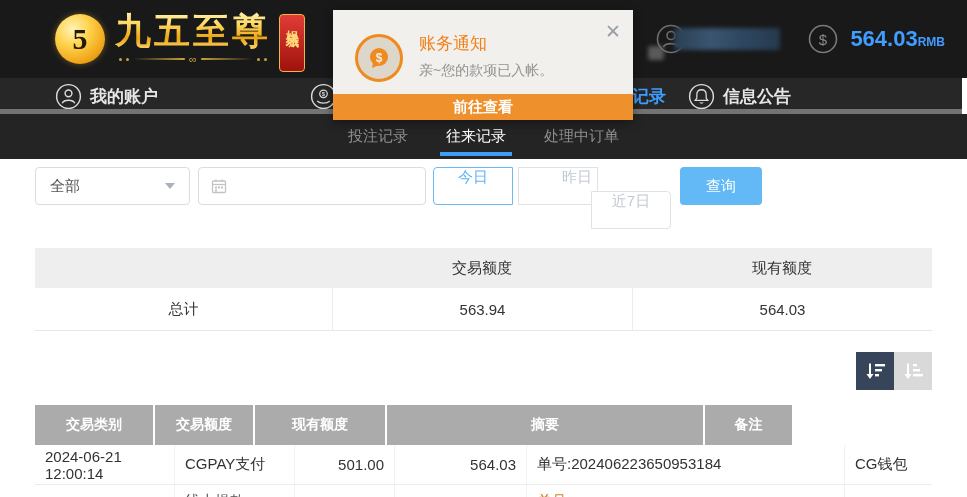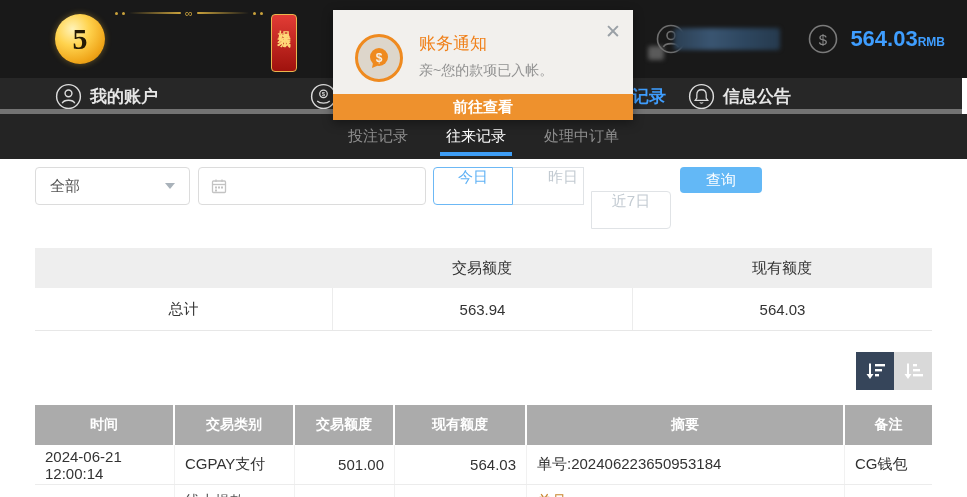--- a/index.html
+++ b/index.html
@@ -57,23 +57,23 @@
   
   .ctrl { position:absolute; height:38px; border:1px solid #dcdcdc; border-radius:4px; background:#fff;
           display:flex; align-items:center; font-size:15px; }
   .select-box { left:35px; top:167px; width:155px; padding:0 14px; color:#555; justify-content:space-between; cursor:pointer; }
   .caret { width:0; height:0; border-left:5px solid transparent; border-right:5px solid transparent; border-top:6px solid #a9b2ba; }
   .date-box { left:198px; top:167px; width:228px; padding:0 12px; color:#b9bec3; gap:8px; cursor:pointer; }
   .cal-ic { width:16px; height:16px; flex:none; }
   .quick { position:absolute; top:167px; height:38px; width:80px; background:#fff; border:1px solid #e0e3e6;
            color:#c2cad1; font-size:15px; display:flex; align-items:flex-start; justify-content:center; cursor:pointer; }
   .q0 { left:433px; border-radius:4px 0 0 4px; border-color:#6cb8f5; color:#5eb1f5; z-index:2; }
-  .q1 { left:504px;padding-left:38px; }
+  .q1 { left:518px;padding-left:38px; }
   .q2 { left:591px; border-radius:0 4px 4px 0;margin-top:24px; }
-  .search-btn { position:absolute; left:680px; top:167px; width:82px; height:26px; background:#63b8f6; color:#fff;
+  .search-btn { position:absolute; left:680px; top:167px; width:82px; height:38px; background:#63b8f6; color:#fff;
                 font-size:15px; border:none; border-radius:4px; display:flex; align-items:center; justify-content:center; cursor:pointer; }
 
   
   .sumtable { position:absolute; left:35px; top:248px; width:897px; }
   .sumhead { display:flex; height:40px; background:#eeeeee; align-items:center; }
   .sumhead .c { text-align:center; font-size:15px; color:#333; }
   .sumrow { display:flex; height:43px; background:#fff; border-bottom:1px solid #e7e7e7; align-items:center; }
   .sumrow .c { text-align:center; font-size:15px; color:#333; height:100%; display:flex; align-items:center; justify-content:center; }
   .sc1 { width:297px; } .sc2 { width:300px; } .sc3 { width:300px; }
   .sumrow .sc2, .sumrow .sc3 { border-left:1px solid #ececec; }
@@ -118,20 +118,21 @@
 <body>
 
 <div class="frame">
 
   <header class="topbar">
     <div class="logo">
       <div class="emblem">
         <span>5</span>
       </div>
       <div class="brand-wrap">
+        <div class="brand">九五至尊</div>
         <div class="flourish">
           <span class="fl-dot"></span>
             <span class="fl-dot"></span>
             <span class="fl-line"></span>
           <span class="fl-swirl">∞</span>
           <span class="fl-line r"></span>
             <span class="fl-dot"></span>
             <span class="fl-dot"></span>
         </div>
       </div>
@@ -276,21 +277,20 @@
         <path d="M2.5 14 L6 19 L9.5 14 z" fill="#fff"></path>
         <rect x="11" y="4" width="4" height="2.4" fill="#fff"></rect>
         <rect x="11" y="9" width="7" height="2.4" fill="#fff"></rect>
         <rect x="11" y="14" width="10" height="2.4" fill="#fff"></rect>
       </svg>
     </div>
   </div>
 
   <div class="rectable">
     <div class="rechead">
-      <div class="c rc1">时间</div>
       <div class="c rc2">交易类别</div>
       <div class="c rc3">交易额度</div>
       <div class="c rc4">现有额度</div>
       <div class="c rc5">摘要</div>
       <div class="c rc6">备注</div>
     </div>
     <div class="recrow">
       <div class="c rc1">2024-06-21 12:00:14</div>
       <div class="c rc2">CGPAY支付</div>
       <div class="c rc3">501.00</div>

